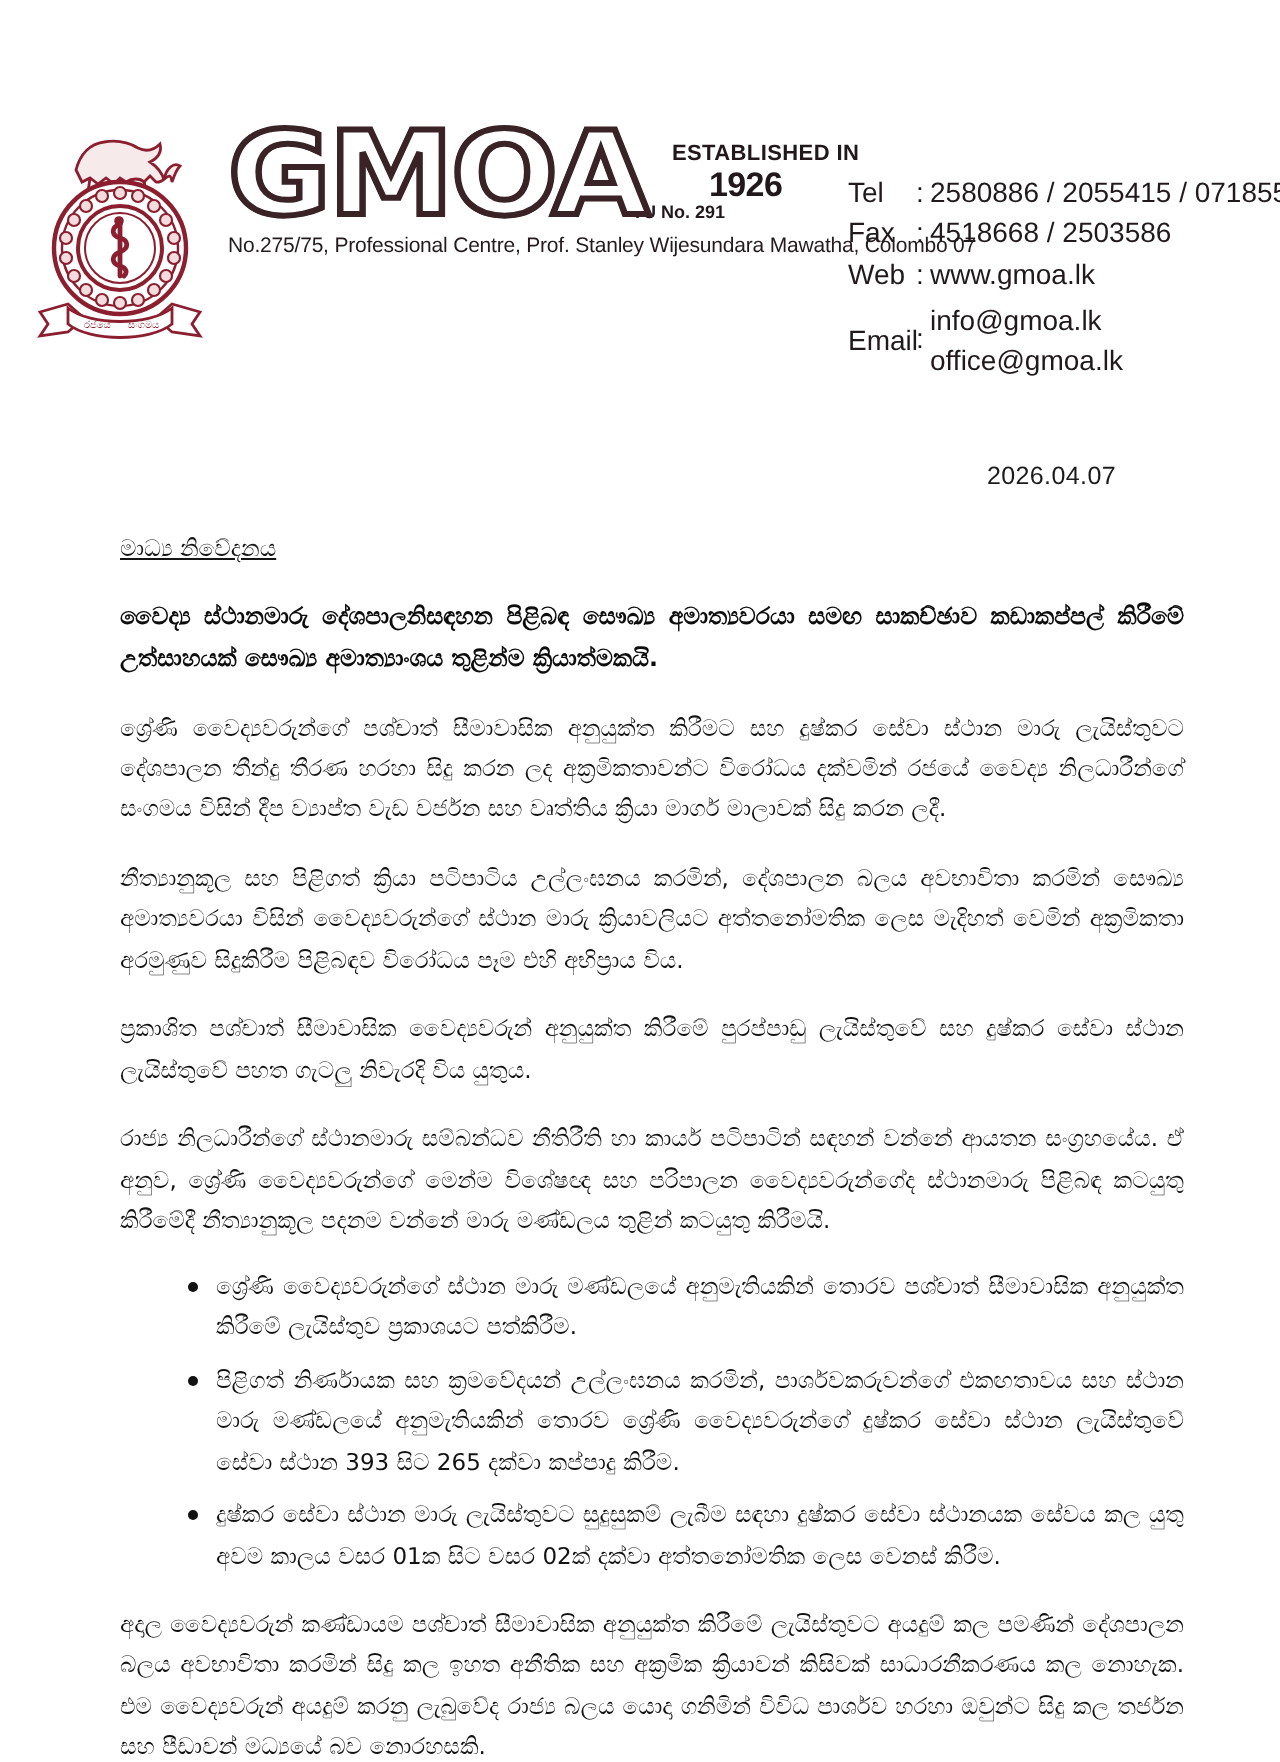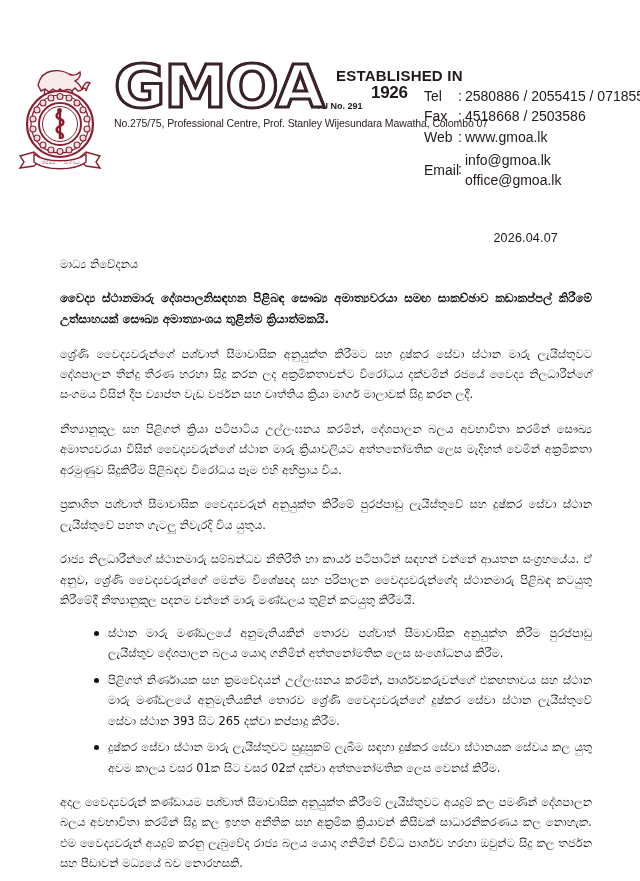--- a/index.html
+++ b/index.html
@@ -65,21 +65,21 @@
     white-space: nowrap;
   }
 
   .established {
     padding-bottom: 4px;
     color: #20181a;
     line-height: 1.05;
     white-space: nowrap;
   }
   .established .est-label {
-    font-size: 15px;
+    font-size: 11px;
     font-weight: 700;
     letter-spacing: 0.2px;
     display: block;
     padding-left: 20px;
   }
   .established .est-year {
     font-size: 17px;
     font-weight: 700;
     display: block;
     letter-spacing: -0.3px;
@@ -148,23 +148,24 @@
     padding-right: 34px;
     letter-spacing: 0.2px;
   }
 
   .sinhala {
     font-family: "DejaVu Sans", sans-serif;
   }
 
   .media-label {
     font-size: 11.5px;
-    margin-top: 11px;
+    margin-top: 21px;
     color: #151515;
     line-height: 1.5;
+    text-decoration: underline;
   }
 
   .headline {
     font-size: 11.8px;
     font-weight: 700;
     line-height: 1.75;
     margin-top: 15px;
     text-align: justify;
     color: #0d0d0d;
   }
@@ -312,19 +313,19 @@
   <div class="media-label sinhala">මාධ්‍ය නිවේදනය</div>
 
   <div class="headline sinhala">වෛද්‍ය ස්ථානමාරු දේශපාලනිසඳහන පිළිබඳ සෞඛ්‍ය අමාත්‍යවරයා සමඟ සාකච්ඡාව කඩාකප්පල් කිරීමේ උත්සාහයක් සෞඛ්‍ය අමාත්‍යාංශය තුළින්ම ක්‍රියාත්මකයි.</div>
 
   <p class="para sinhala">ශ්‍රේණි වෛද්‍යවරුන්ගේ පශ්චාත් සීමාවාසික අනුයුක්ත කිරීමට සහ දුෂ්කර සේවා ස්ථාන මාරු ලැයිස්තුවට දේශපාලන තීන්දු තීරණ හරහා සිදු කරන ලද අක්‍රමිකතාවන්ට විරෝධය දක්වමින් රජයේ වෛද්‍ය නිලධාරීන්ගේ සංගමය විසින් දීප ව්‍යාප්ත වැඩ වර්ජන සහ වෘත්තිය ක්‍රියා මාර්ග මාලාවක් සිදු කරන ලදී.</p>
   <p class="para sinhala">නීත්‍යානුකූල සහ පිළිගත් ක්‍රියා පටිපාටිය උල්ලංඝනය කරමින්, දේශපාලන බලය අවභාවිතා කරමින් සෞඛ්‍ය අමාත්‍යවරයා විසින් වෛද්‍යවරුන්ගේ ස්ථාන මාරු ක්‍රියාවලියට අත්තනෝමතික ලෙස මැදිහත් වෙමින් අක්‍රමිකතා අරමුණුව සිදුකිරීම පිළිබඳව විරෝධය පෑම එහි අභිප්‍රාය විය.</p>
   <p class="para sinhala">ප්‍රකාශිත පශ්චාත් සීමාවාසික වෛද්‍යවරුන් අනුයුක්ත කිරීමේ පුරප්පාඩු ලැයිස්තුවේ සහ දුෂ්කර සේවා ස්ථාන ලැයිස්තුවේ පහත ගැටලු නිවැරදි විය යුතුය.</p>
   <p class="para sinhala">රාජ්‍ය නිලධාරීන්ගේ ස්ථානමාරු සම්බන්ධව නීතිරීති හා කාර්ය පටිපාටින් සඳහන් වන්නේ ආයතන සංග්‍රහයේය. ඒ අනුව, ශ්‍රේණි වෛද්‍යවරුන්ගේ මෙන්ම විශේෂඥ සහ පරිපාලන වෛද්‍යවරුන්ගේද ස්ථානමාරු පිළිබඳ කටයුතු කිරීමේදී නීත්‍යානුකූල පදනම වන්නේ මාරු මණ්ඩලය තුළින් කටයුතු කිරීමයි.</p>
 
   <ul class="bullets sinhala">
-    <li>ස්ථාන මාරු මණ්ඩලයේ අනුමැතියකින් තොරව පශ්චාත් සීමාවාසික අනුයුක්ත කිරීම පුරප්පාඩු ලැයිස්තුව දේශපාලන බලය යොදා ගනිමින් අත්තනෝමතික ලෙස සංශෝධනය කිරීම.</li>
+    <li>ශ්‍රේණි වෛද්‍යවරුන්ගේ ස්ථාන මාරු මණ්ඩලයේ අනුමැතියකින් තොරව පශ්චාත් සීමාවාසික අනුයුක්ත කිරීමේ ලැයිස්තුව ප්‍රකාශයට පත්කිරීම.</li>
     <li>පිළිගත් නිර්ණායක සහ ක්‍රමවේදයන් උල්ලංඝනය කරමින්, පාර්ශවකරුවන්ගේ එකඟතාවය සහ ස්ථාන මාරු මණ්ඩලයේ අනුමැතියකින් තොරව ශ්‍රේණි වෛද්‍යවරුන්ගේ දුෂ්කර සේවා ස්ථාන ලැයිස්තුවේ සේවා ස්ථාන 393 සිට 265 දක්වා කප්පාදු කිරීම.</li>
     <li>දුෂ්කර සේවා ස්ථාන මාරු ලැයිස්තුවට සුදුසුකම් ලැබීම සඳහා දුෂ්කර සේවා ස්ථානයක සේවය කල යුතු අවම කාලය වසර 01ක සිට වසර 02ක් දක්වා අත්තනෝමතික ලෙස වෙනස් කිරීම.</li>
   </ul>
 
   <p class="para sinhala">අදාල වෛද්‍යවරුන් කණ්ඩායම පශ්චාත් සීමාවාසික අනුයුක්ත කිරීමේ ලැයිස්තුවට අයදුම් කල පමණින් දේශපාලන බලය අවභාවිතා කරමින් සිදු කල ඉහත අනීතික සහ අක්‍රමික ක්‍රියාවන් කිසිවක් සාධාරනීකරණය කල නොහැක. එම වෛද්‍යවරුන් අයදුම් කරනු ලැබුවේද රාජ්‍ය බලය යොදා ගනිමින් විවිධ පාර්ශව හරහා ඔවුන්ට සිදු කල තර්ජන සහ පීඩාවන් මධ්‍යයේ බව නොරහසකි.</p>
 </div>
 
 </body></html>

